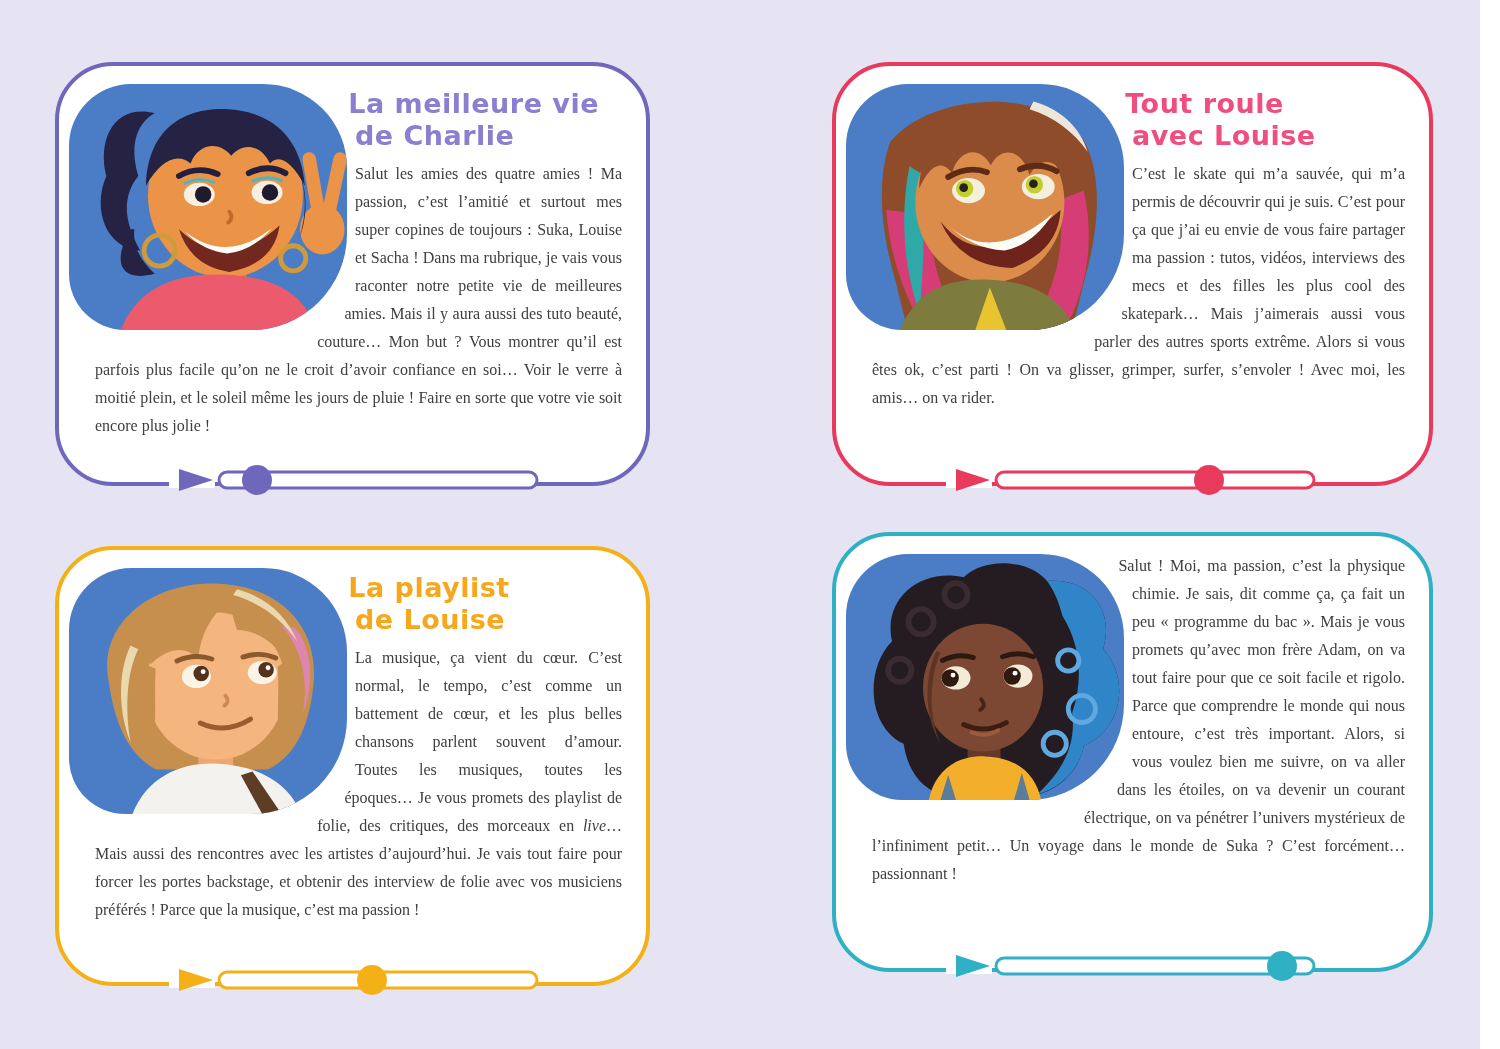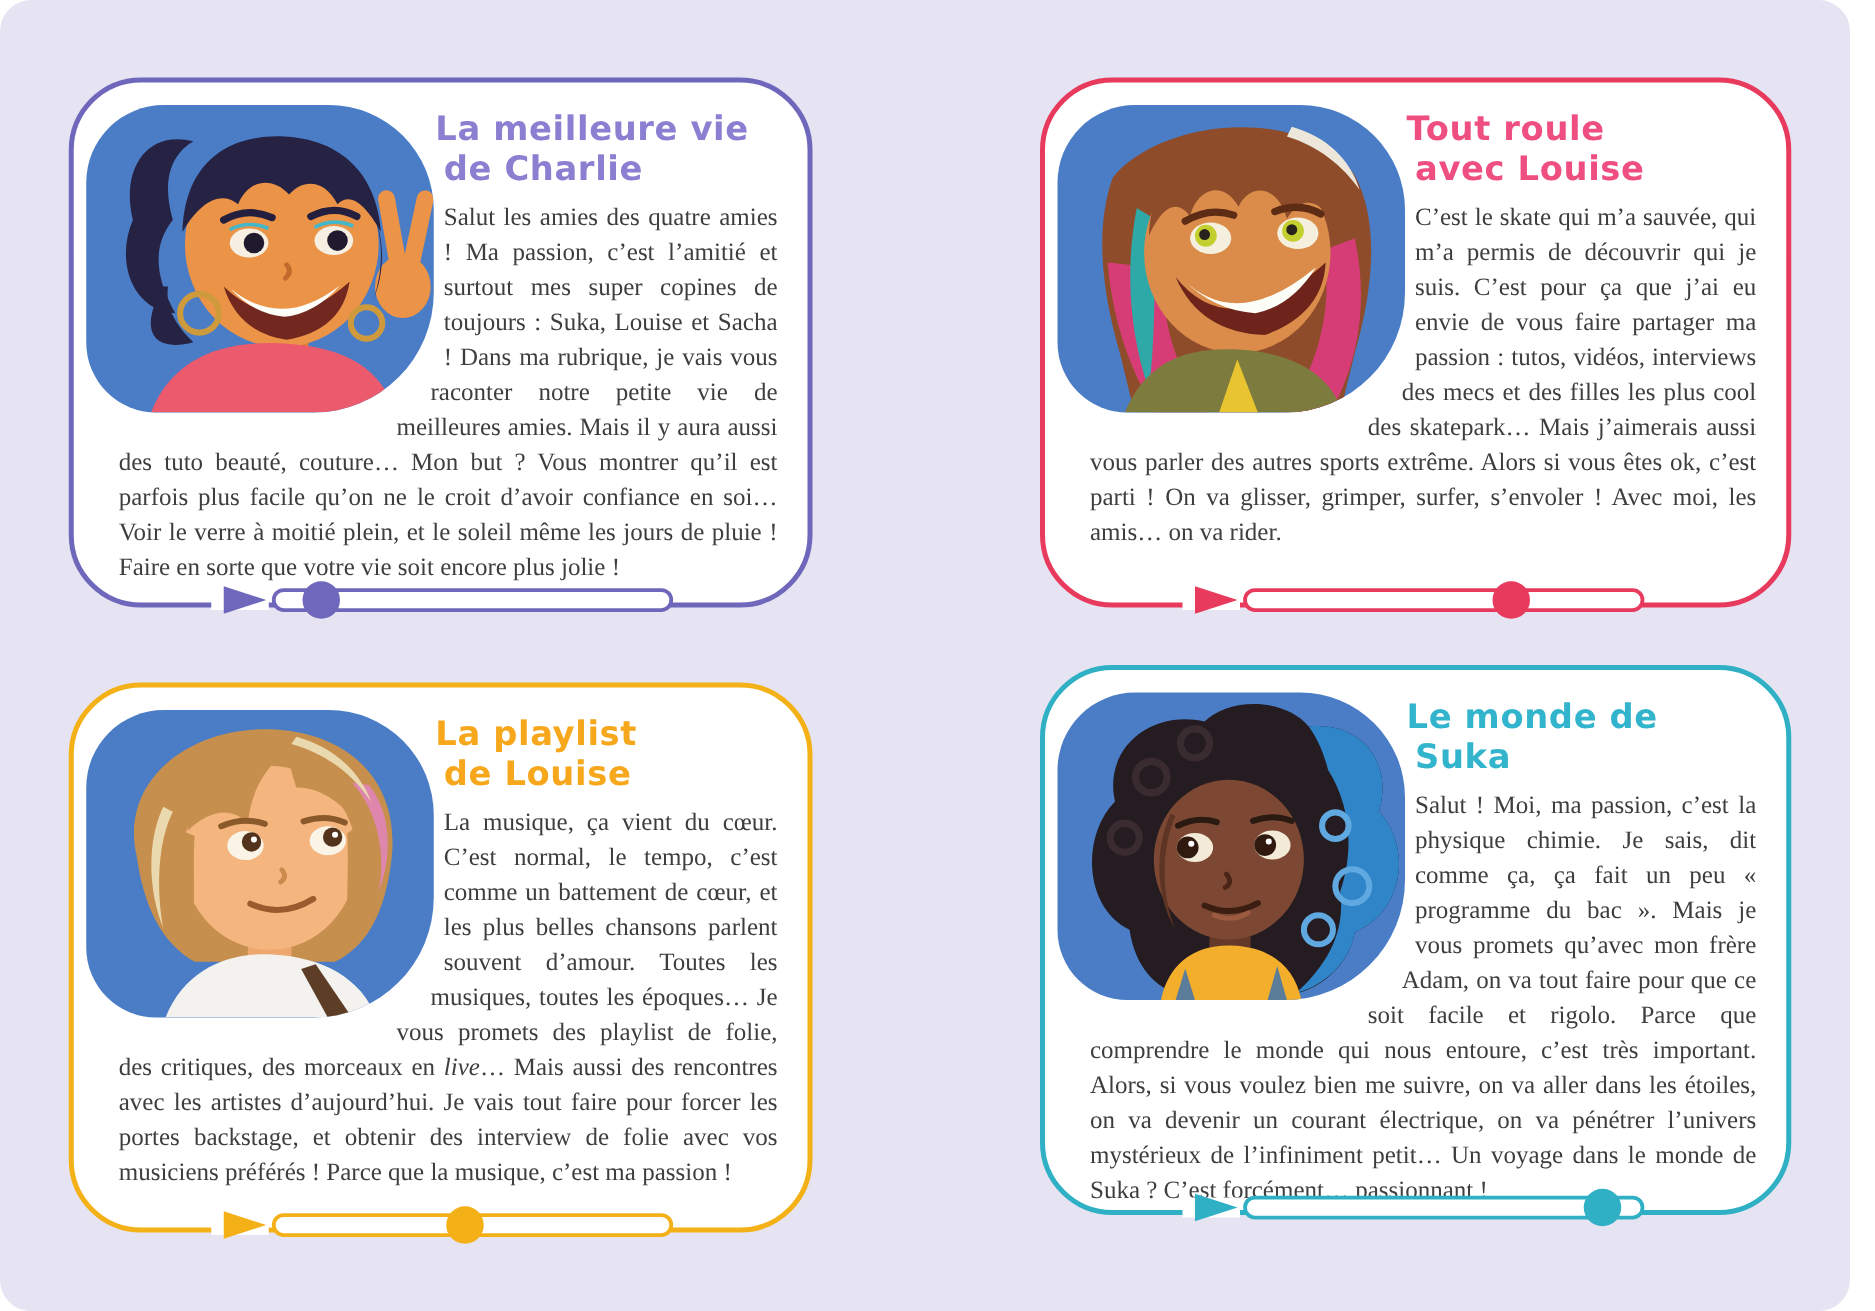--- a/index.html
+++ b/index.html
@@ -1,20 +1,19 @@
 <!DOCTYPE html>
 <html lang="fr"><head>
 <meta charset="utf-8">
 <style>
   html,body { margin:0; padding:0; }
   .page {
     position:relative; width:1480px; height:1049px; overflow:hidden;
     background:#e6e4f2;
     font-family:"Liberation Serif","DejaVu Serif",serif;
-    border-radius:25px;
   }
   .card {
     position:absolute; background:#ffffff;
     border:4px solid var(--accent); border-radius:58px;
     box-sizing:border-box;
   }
   .card-inner {
     position:absolute; inset:0; overflow:hidden;
     border-radius:54px;
     padding:16px 24px 6px 36px; box-sizing:border-box;
@@ -29,21 +28,21 @@
   }
   .portrait svg { display:block; width:100%; height:100%; }
   .card-title {
     margin:6px 0 8px 0; padding:0;
     font-family:"DejaVu Sans",sans-serif;
     font-weight:700; font-size:27px; line-height:1.18;
     letter-spacing:0.5px; color:var(--title);
   }
   .card-title .t2 { display:block; padding-left:26px; }
   .card-body {
-    margin:0; font-size:20px; line-height:28px; text-align:justify;
+    margin:0; font-size:16px; line-height:28px; text-align:justify;
     color:#3f3e3e; hyphens:auto;
   }
   .card-body em { }
   .flourish {
     position:absolute; left:118px; bottom:-20px;
     width:460px; height:44px; overflow:visible;
   }
 </style>
 </head>
 <body>
@@ -189,21 +188,20 @@
           <circle cx="178" cy="126" r="9" fill="#30190f"></circle>
           <circle cx="181" cy="123" r="2.5" fill="#ffffff"></circle>
           <path d="M146 150 Q 152 157 145 161" stroke="#4a2417" stroke-width="4" fill="none" stroke-linecap="round"></path>
           <path d="M128 176 Q 150 186 172 174" stroke="#3c1d12" stroke-width="5" fill="none" stroke-linecap="round"></path>
           <path d="M136 184 Q 150 190 164 182" stroke="#9c5a40" stroke-width="4" fill="none" stroke-linecap="round"></path>
           <path d="M92 254 C 98 224 120 208 150 209 C 182 210 202 226 208 254 Z" fill="#f3ae2c"></path>
           <path d="M112 228 L 120 254 L 104 254 Z" fill="#5b7d99"></path>
           <path d="M188 226 L 196 254 L 180 254 Z" fill="#5b7d99"></path>
         </svg>
       </div>
-      <h2 class="card-title"><span class="t1">Le monde de Suka</span><span class="t2"></span></h2>
       <p class="card-body"><span>Salut ! Moi, ma passion, c’est la physique chimie. Je sais, dit comme ça, ça fait un peu « programme du bac ». Mais je vous promets qu’avec mon frère Adam, on va tout faire pour que ce soit facile et rigolo. Parce que comprendre le monde qui nous entoure, c’est très important. Alors, si vous voulez bien me suivre, on va aller dans les étoiles, on va devenir un courant électrique, on va pénétrer l’univers mystérieux de l’infiniment petit… Un voyage dans le monde de Suka ? C’est forcément… passionnant !</span><em></em><span></span></p>
     </div>
     <svg class="flourish" viewBox="0 0 460 44">
       <rect x="-8" y="14" width="46" height="16" fill="#ffffff"></rect>
       <path d="M2 11 L36 22 L2 33 Z" fill="var(--accent)"></path>
       <rect x="42" y="14" width="318" height="16" rx="8" fill="#ffffff" stroke="var(--accent)" stroke-width="3"></rect>
       <circle cy="22" r="15" fill="var(--accent)" cx="328"></circle>
     </svg>
   </section>
 

